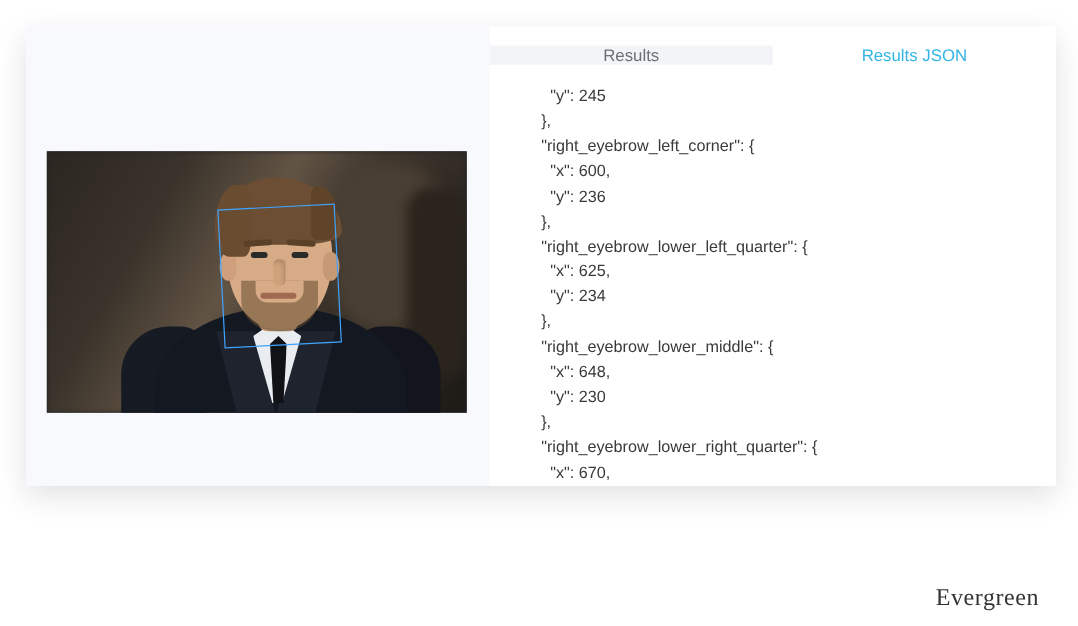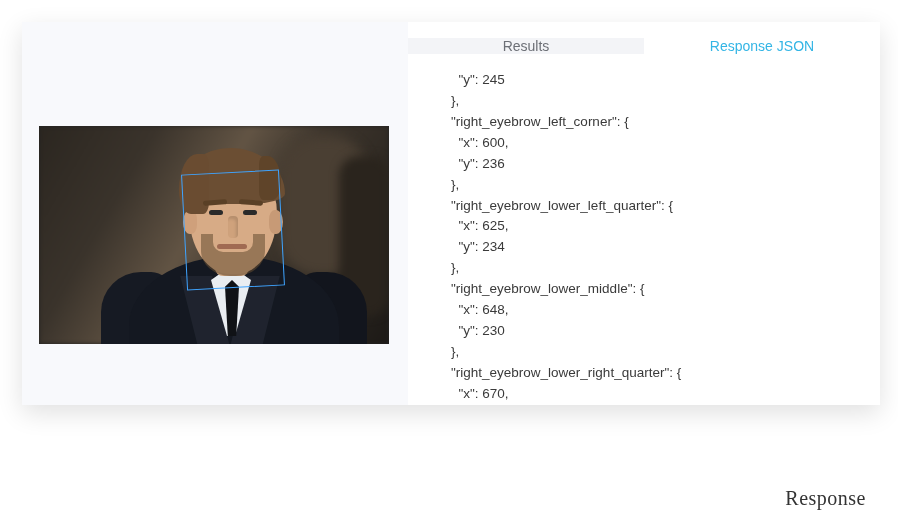--- a/index.html
+++ b/index.html
@@ -195,21 +195,21 @@
       <div class="eye-r"></div>
       <div class="nose"></div>
       <div class="mouth"></div>
       <div class="face-rect"></div>
     </div>
   </div>
 
   <div class="right-panel">
     <div class="tabs">
       <div class="tab results">Results</div>
-      <div class="tab json">Response JSON</div>
+      <div class="tab json">Results JSON</div>
     </div>
     <div class="code-area" id="code-area">      "y": 245
     },
     "right_eyebrow_left_corner": {
       "x": 600,
       "y": 236
     },
     "right_eyebrow_lower_left_quarter": {
       "x": 625,
       "y": 234
@@ -220,13 +220,13 @@
     },
     "right_eyebrow_lower_right_quarter": {
       "x": 670,
       "y": 230
     },
     "right_eyebrow_right_corner": {</div>
   </div>
 
 </div>
 
-<div class="watermark">Response</div>
+<div class="watermark">Evergreen</div>
 
 </body></html>

